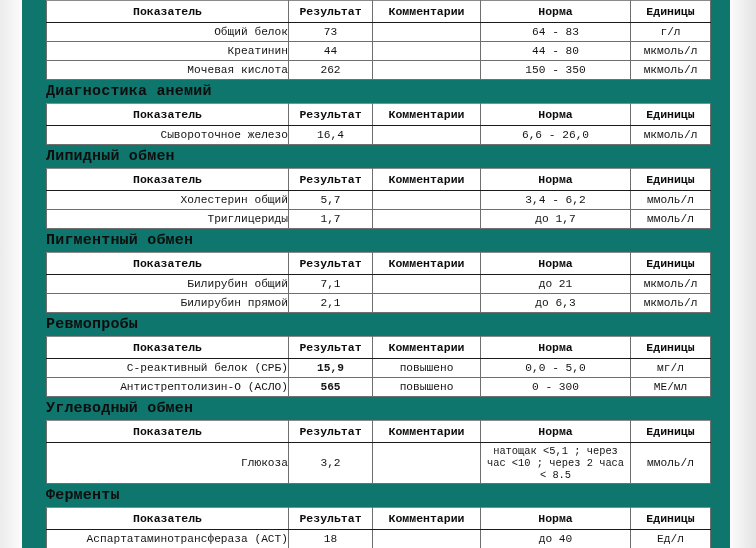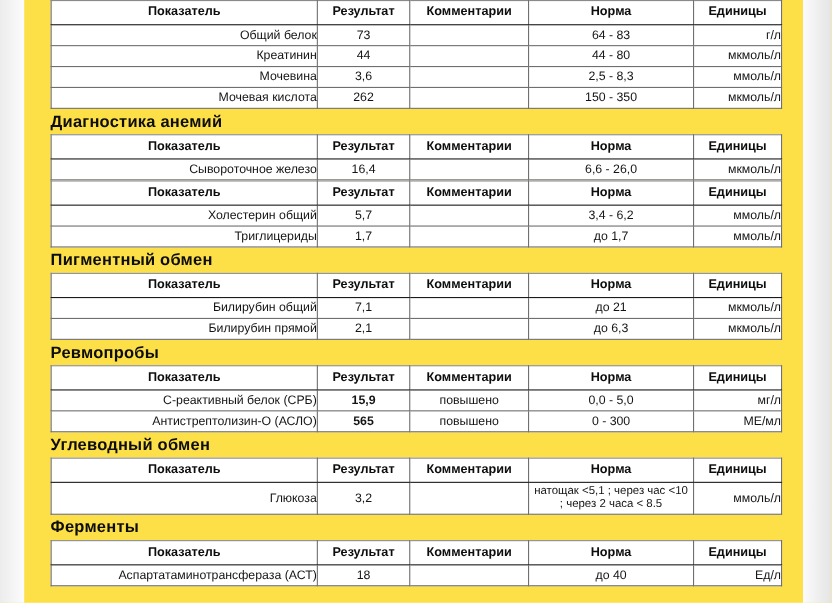--- a/index.html
+++ b/index.html
@@ -14,21 +14,22 @@
     font-family: "Liberation Sans", "DejaVu Sans", sans-serif;
     color: #111111;
     position: relative;
   }
   
   #page {
     position: absolute;
     top: 0; left: 0;
     width: 756px;
     height: 548px;
-    background: #fde047;
+    background: #0f766e;
+    font-family: Liberation Mono, monospace;
   }
   .margin-strip {
     position: absolute;
     top: 0;
     height: 548px;
     background: linear-gradient(to right, #e6e6e6, #f4f4f4);
   }
   .margin-left  { left: 0;   width: 22px; background: linear-gradient(to right, #ececec, #fcfcfc); }
   .margin-right { right: 0;  width: 26px; background: linear-gradient(to left, #e4e4e4, #fbfbfb); }
 
@@ -82,21 +83,21 @@
   col.c-name   { width: 242px; }
   col.c-res    { width: 84px;  }
   col.c-com    { width: 108px; }
   col.c-norm   { width: 150px; }
   col.c-unit   { width: 80px;  }
 
   td.name  { text-align: right; padding-left: 5px; }
   td.res   { text-align: center; }
   td.com   { text-align: center; font-size: 10.8px; }
   td.norm  { text-align: center; }
-  td.unit  { text-align: right; }
+  td.unit  { text-align: center; }
 
   td.abnormal {
     color: #b3122f;
     font-weight: bold;
   }
   td.norm.multiline {
     font-size: 10.4px;
     line-height: 12px;
     padding: 2px 3px;
   }
@@ -135,27 +136,20 @@
             <td class="unit">г/л</td>
           </tr>
           <tr>
             <td class="name">Креатинин</td>
             <td class="res">44</td>
             <td class="com"></td>
             <td class="norm">44 - 80</td>
             <td class="unit">мкмоль/л</td>
           </tr>
           <tr>
-            <td class="name">Мочевина</td>
-            <td class="res">3,6</td>
-            <td class="com"></td>
-            <td class="norm">2,5 - 8,3</td>
-            <td class="unit">ммоль/л</td>
-          </tr>
-          <tr>
             <td class="name">Мочевая кислота</td>
             <td class="res">262</td>
             <td class="com"></td>
             <td class="norm">150 - 350</td>
             <td class="unit">мкмоль/л</td>
           </tr>
         </tbody>
       </table>
       <div class="section-title">Диагностика анемий</div>
       <table class="lab">
@@ -178,20 +172,21 @@
         <tbody>
           <tr>
             <td class="name">Сывороточное железо</td>
             <td class="res">16,4</td>
             <td class="com"></td>
             <td class="norm">6,6 - 26,0</td>
             <td class="unit">мкмоль/л</td>
           </tr>
         </tbody>
       </table>
+      <div class="section-title">Липидный обмен</div>
       <table class="lab">
         <colgroup>
           <col class="c-name">
           <col class="c-res">
           <col class="c-com">
           <col class="c-norm">
           <col class="c-unit">
         </colgroup>
         <thead>
           <tr>

